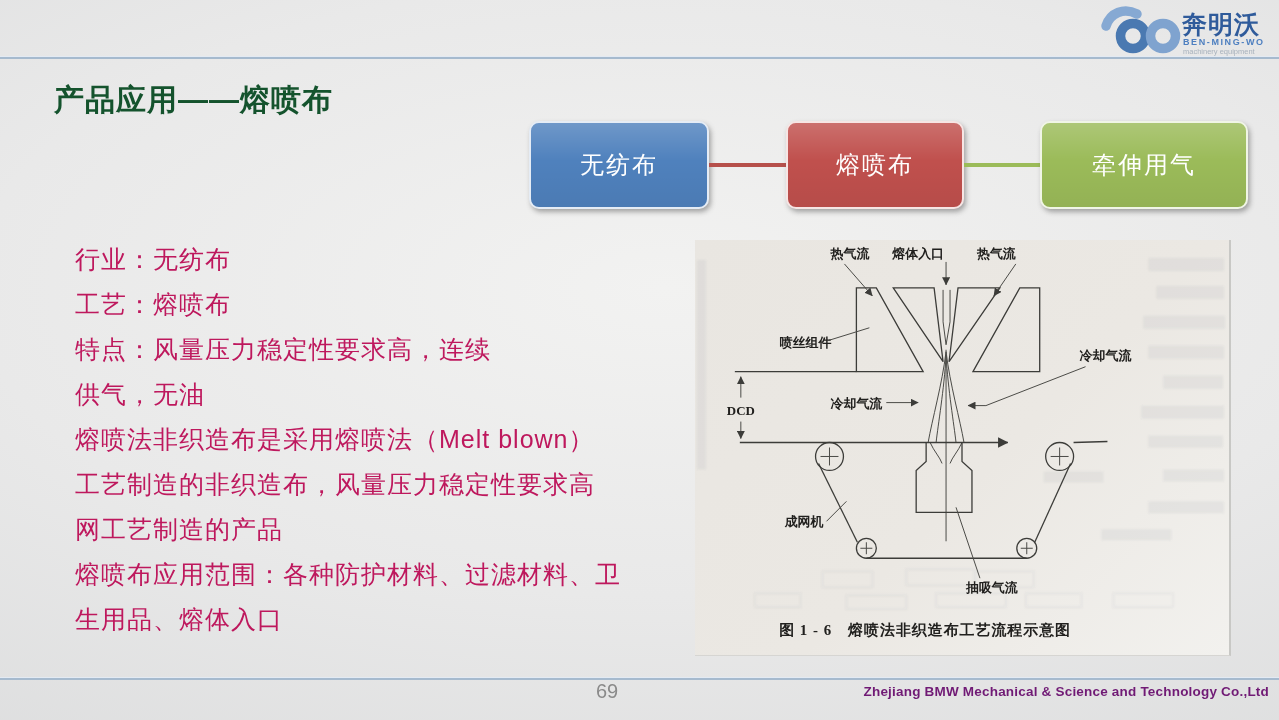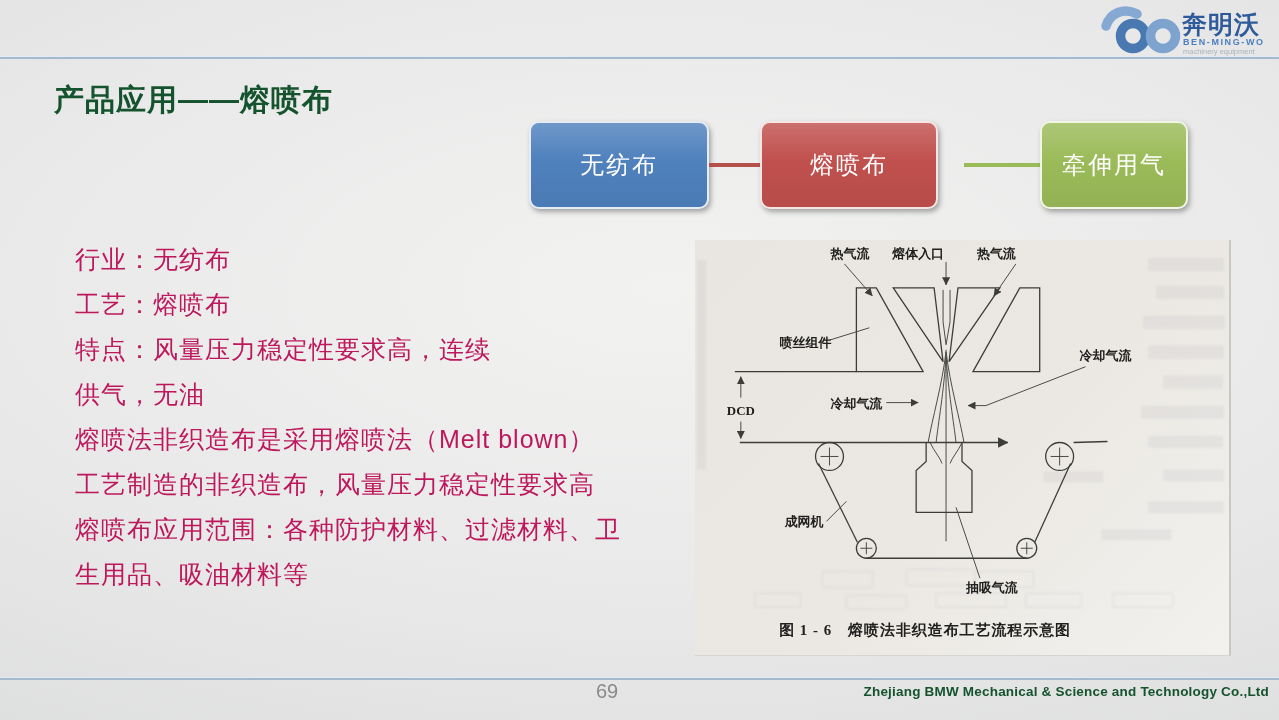--- a/index.html
+++ b/index.html
@@ -30,22 +30,22 @@
     position:absolute; top:121px; height:88px; border-radius:10px;
     border:2px solid rgba(255,255,255,.85);
     box-shadow:2px 3px 5px rgba(70,70,70,.45);
     display:flex; align-items:center; justify-content:center;
     color:#fff; font-size:24px; letter-spacing:2px;
   }
   .flow-box .shine { position:absolute; inset:0; border-radius:8px;
     background:linear-gradient(180deg, rgba(255,255,255,.18), rgba(255,255,255,0) 45%, rgba(0,0,0,.05)); }
   .flow-box span { position:relative; }
   .box-1 { left:529px; width:180px; background:#4f81bd; }
-  .box-2 { left:760px; width:178px; background:#c0504d; }
-  .box-3 { left:1040px; width:148px; background:#9bbb59; }
+  .box-2 { left:786px; width:178px; background:#c0504d; }
+  .box-3 { left:1040px; width:208px; background:#9bbb59; }
   .conn { position:absolute; top:163px; height:4px; }
   .conn-1 { left:709px; width:77px; background:#b6504b; }
   .conn-2 { left:964px; width:76px; background:#9bbb59; }
 
   
   .body-text { left:75px; top:237px; width:620px; }
   .body-text div {
     font-size:25px; line-height:45px; color:#be185d;
     letter-spacing:1px; white-space:nowrap;
   }
@@ -59,21 +59,21 @@
   .scan svg { position:absolute; left:0; top:0; width:100%; height:100%; }
   .diag-label { font-size:13px; font-weight:600; fill:#21201e;
     font-family:"Liberation Serif","DejaVu Serif",serif; }
   .diag-caption { font-size:15px; font-weight:700; fill:#21201e;
     font-family:"Liberation Serif","DejaVu Serif",serif; letter-spacing:1px; }
   .ln { stroke:#3c3c39; stroke-width:1.3; fill:none; }
   .lnthin { stroke:#4a4a46; stroke-width:1; fill:none; }
 
   
   .page-num { left:596px; top:680px; font-size:20px; color:#8a8a8a; }
-  .company { right:10px; top:684px; font-size:13.5px; font-weight:bold; color:#14532d; letter-spacing:.2px; }
+  .company { right:10px; top:684px; font-size:13.5px; font-weight:bold; color:#701a75; letter-spacing:.2px; }
 </style>
 </head>
 <body>
 
 <div class="rule rule-header"></div>
 
 <div class="abs logo">
   <svg viewBox="0 0 182 54" width="182" height="54">
     <path d="M10,24 C14,11 28,5 41,12" stroke="#86a9d3" stroke-width="9.5" fill="none" stroke-linecap="round"></path>
     <circle cx="37" cy="34" r="12.5" stroke="#4a79b1" stroke-width="9.5" fill="none"></circle>
@@ -101,22 +101,23 @@
   <span>牵伸用气</span>
 </div>
 
 <div class="abs body-text">
   <div>行业：无纺布</div>
   <div>工艺：熔喷布</div>
   <div>特点：风量压力稳定性要求高，连续</div>
   <div>供气，无油</div>
   <div>熔喷法非织造布是采用熔喷法（Melt blown）</div>
   <div>工艺制造的非织造布，风量压力稳定性要求高</div>
+  <div>网工艺制造的产品</div>
   <div>熔喷布应用范围：各种防护材料、过滤材料、卫</div>
-  <div>生用品、吸油材料等</div>
+  <div>生用品、熔体入口</div>
 </div>
 
 <div class="abs scan">
   <svg viewBox="0 0 536 416" preserveAspectRatio="none">
     <defs>
       <pattern id="hatch" width="7" height="7" patternUnits="userSpaceOnUse" patternTransform="rotate(45)">
         <rect width="7" height="7" fill="#eae7e2"></rect>
         <line x1="0" y1="0" x2="0" y2="7" stroke="#4c4c48" stroke-width="1.5"></line>
       </pattern>
       <marker id="arr" viewBox="0 0 9 9" refX="8.5" refY="4.5" markerWidth="8" markerHeight="8" orient="auto">

